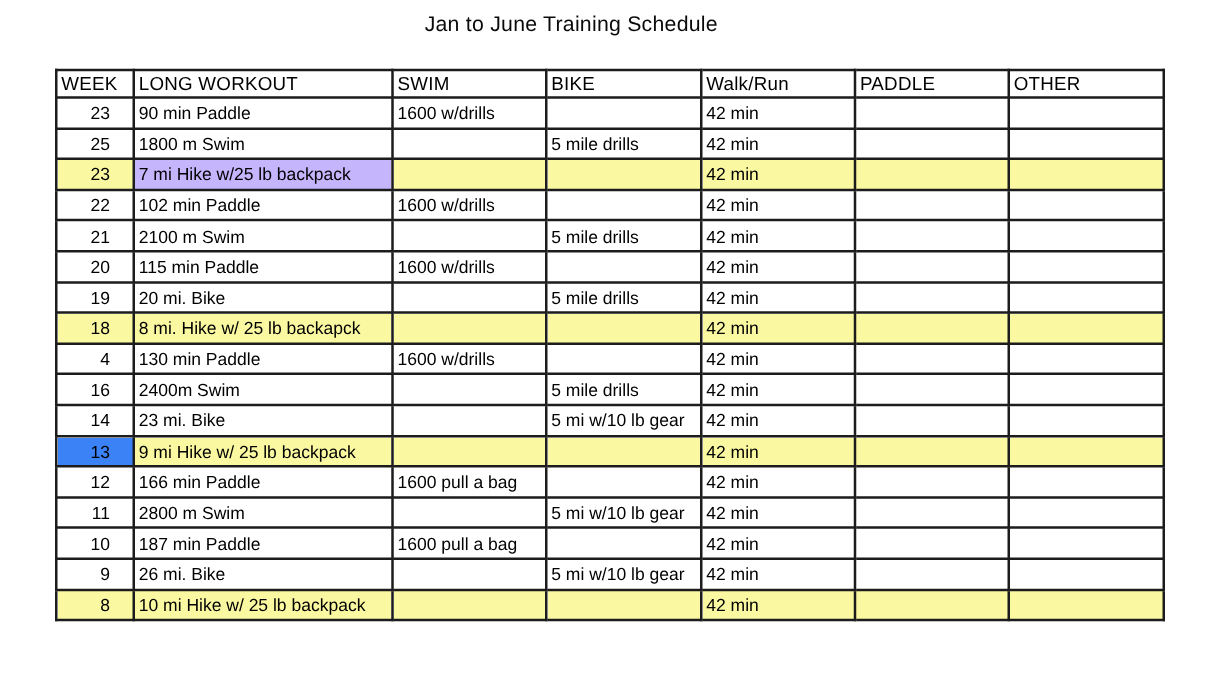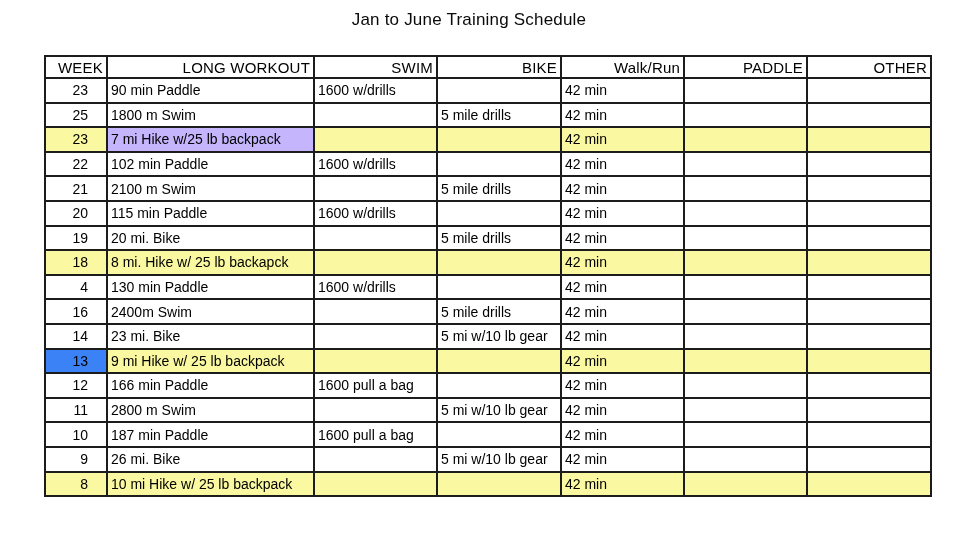--- a/index.html
+++ b/index.html
@@ -18,21 +18,20 @@
   .title {
     position: absolute;
     top: 10px;
     left: 0;
     width: 914px;
     text-align: center;
     font-size: 17px;
     font-weight: 400;
     letter-spacing: 0.2px;
     color: #0a0a0a;
-    margin-left: 12px;
   }
   table.schedule {
     position: absolute;
     top: 55px;
     left: 44px;
     border-collapse: collapse;
     table-layout: fixed;
     background: #fff;
   }
   table.schedule th,
@@ -42,21 +41,21 @@
     overflow: hidden;
     white-space: nowrap;
     vertical-align: middle;
     font-size: 14px;
     line-height: 1;
   }
   table.schedule th {
     height: 20px;
     font-size: 15px;
     font-weight: 400;
-    text-align: right;
+    text-align: left;
     letter-spacing: 0.2px;
   }
   table.schedule td {
     height: 22.6px;
     text-align: left;
   }
   table.schedule td.num {
     text-align: right;
     padding-right: 18px;
   }

